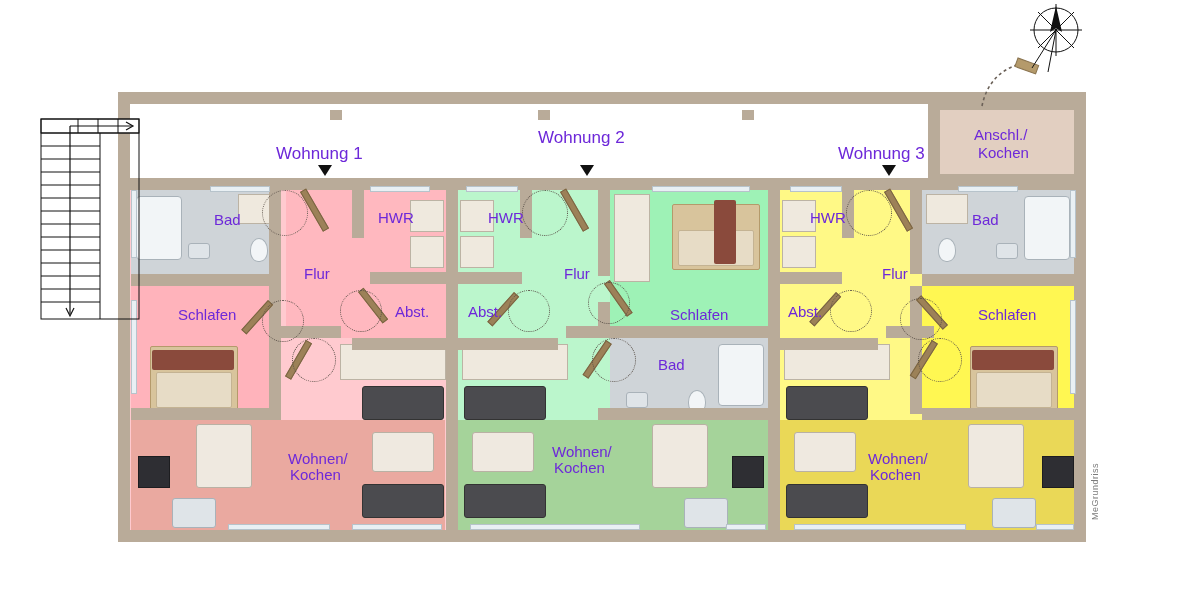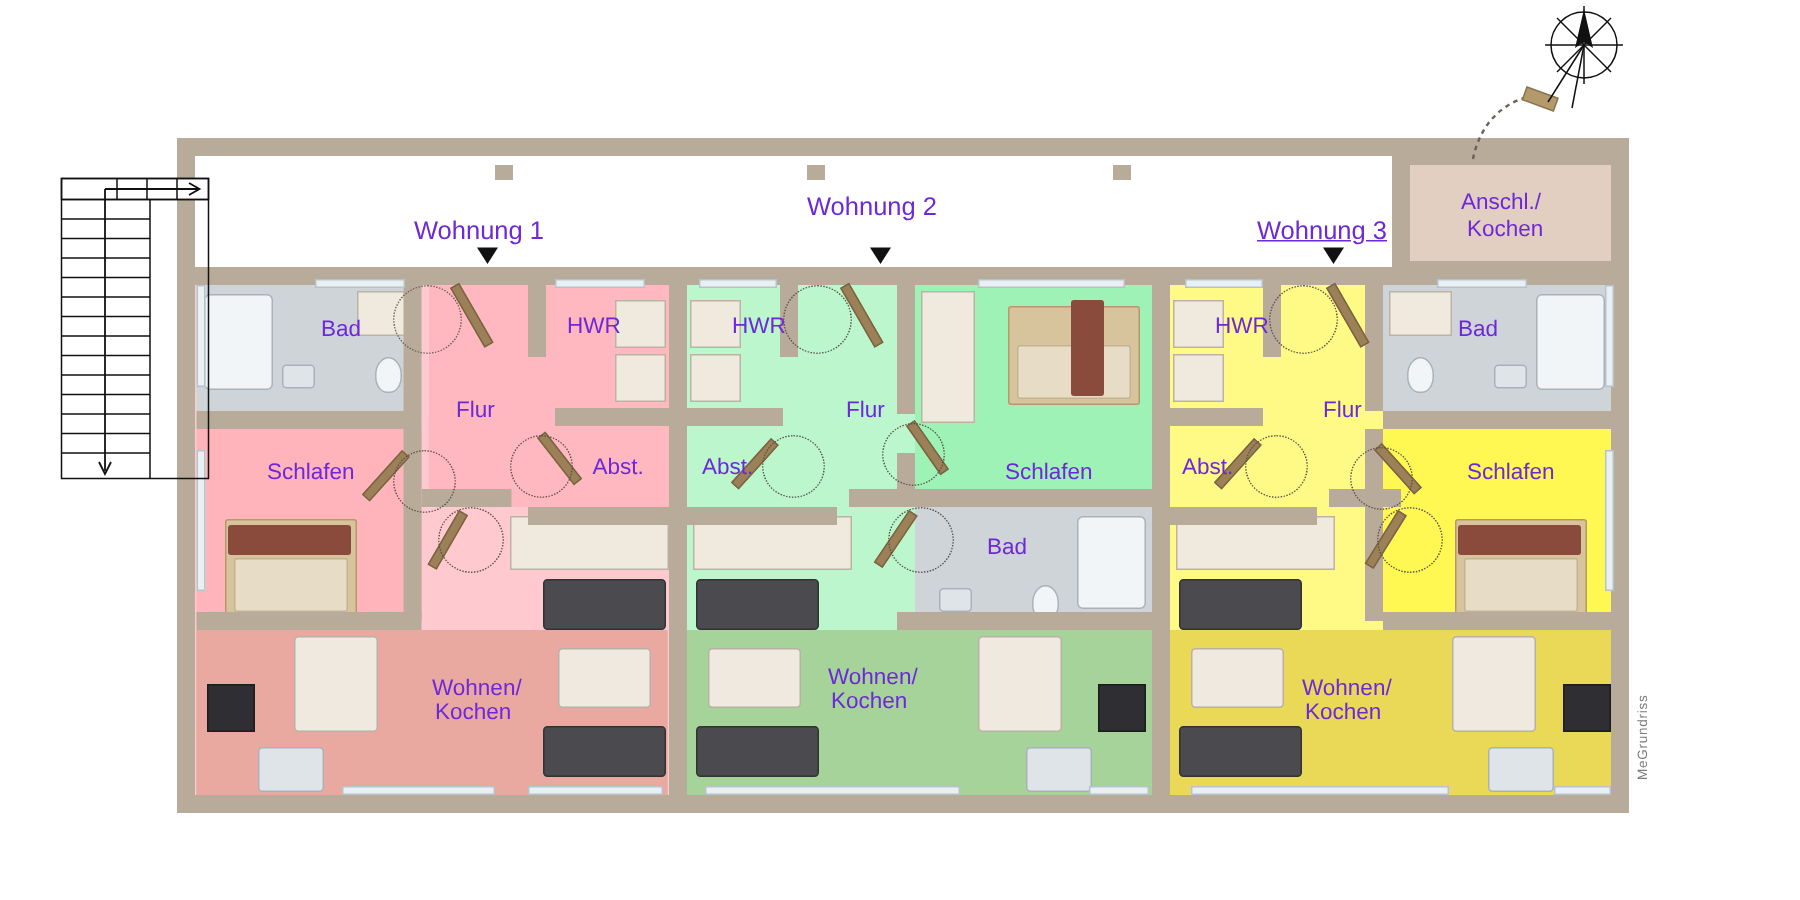--- a/index.html
+++ b/index.html
@@ -256,21 +256,21 @@
   <line x1="44" y1="28" x2="20" y2="66" stroke="#111" stroke-width="1"></line>
   <line x1="44" y1="28" x2="36" y2="70" stroke="#111" stroke-width="1"></line>
 </svg>
 
 <div class="lbl big" style="left:276px;top:144px;text-align:right;">Wohnung 1</div>
 <div class="ptr" style="left:318px;top:165px;"></div>
 
 <div class="lbl big" style="left:538px;top:128px;text-align:center;">Wohnung 2</div>
 <div class="ptr" style="left:580px;top:165px;"></div>
 
-<div class="lbl big" style="left:838px;top:144px;text-decoration:underline;">Wohnung 3</div>
+<div class="lbl big" style="left:838px;top:144px;">Wohnung 3</div>
 <div class="ptr" style="left:882px;top:165px;"></div>
 
 <div class="lbl" style="left:214px;top:211px;">Bad</div>
 <div class="lbl" style="left:378px;top:209px;">HWR</div>
 <div class="lbl" style="left:304px;top:265px;">Flur</div>
 <div class="lbl" style="left:178px;top:306px;">Schlafen</div>
 <div class="lbl" style="left:395px;top:303px;">Abst.</div>
 <div class="lbl" style="left:288px;top:450px;">Wohnen/</div>
 <div class="lbl" style="left:290px;top:466px;">Kochen</div>
 

